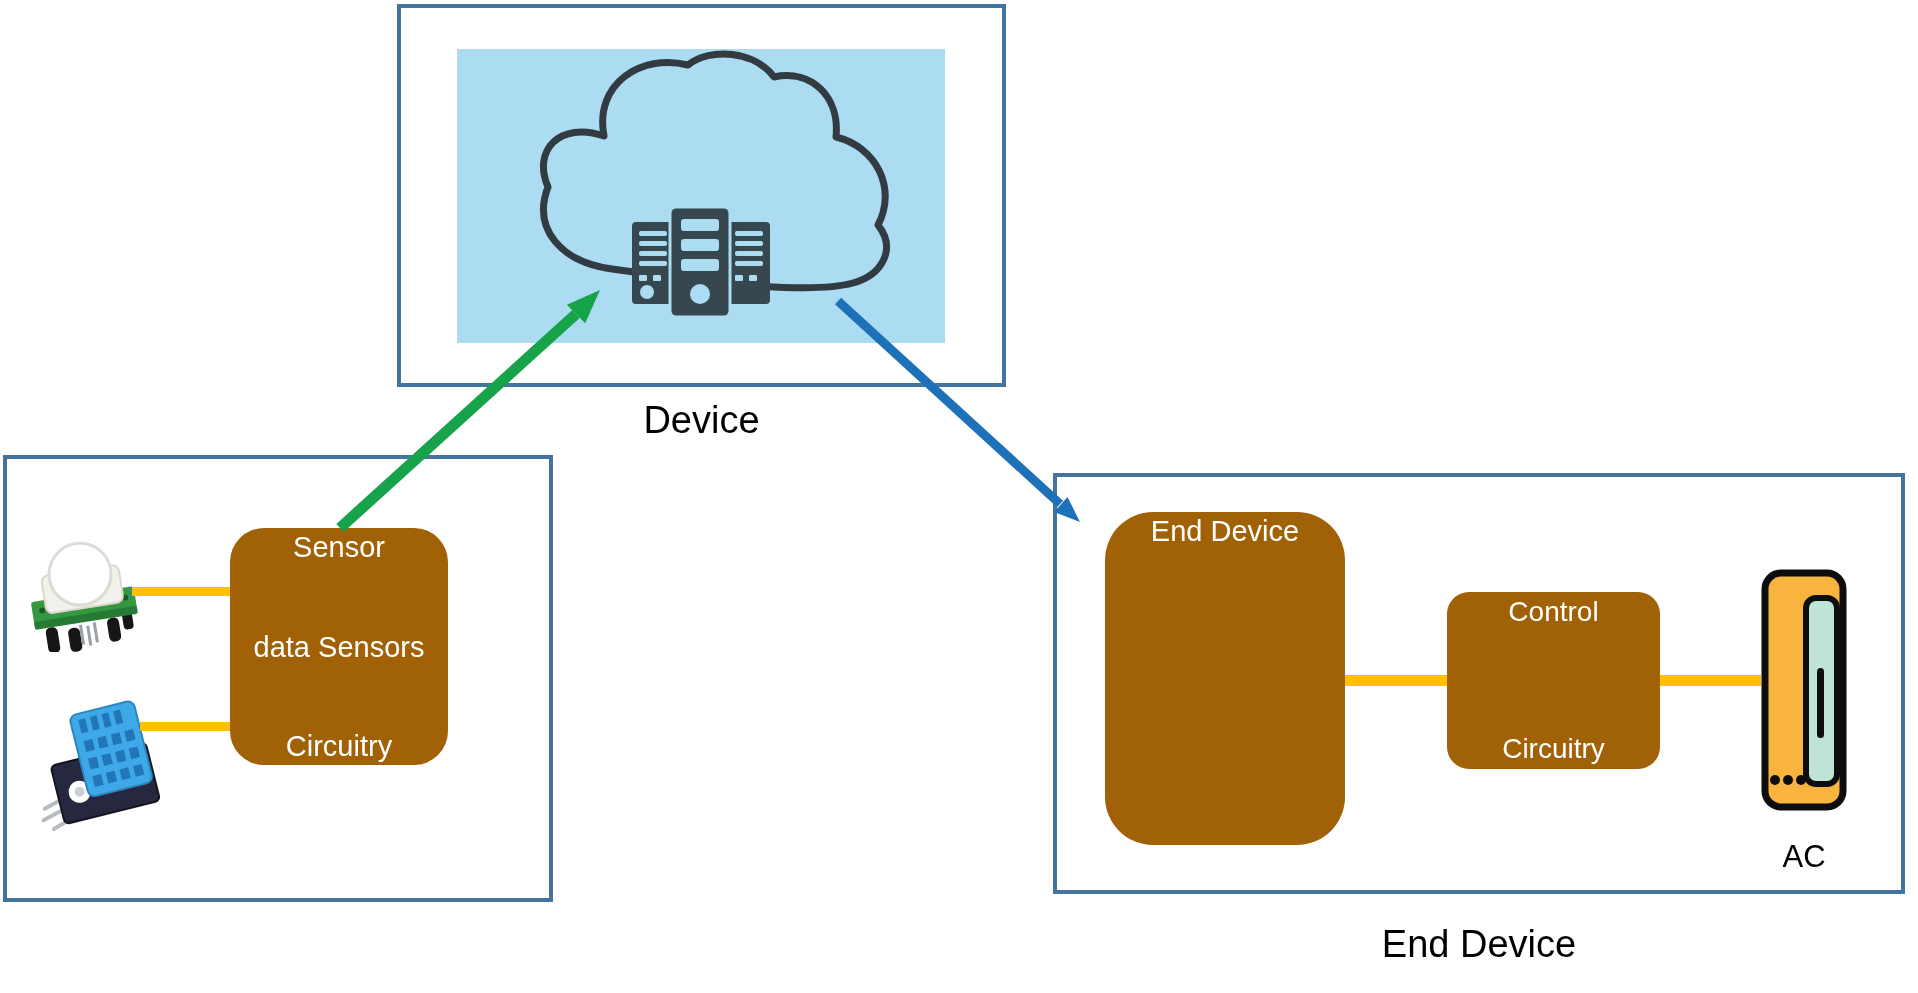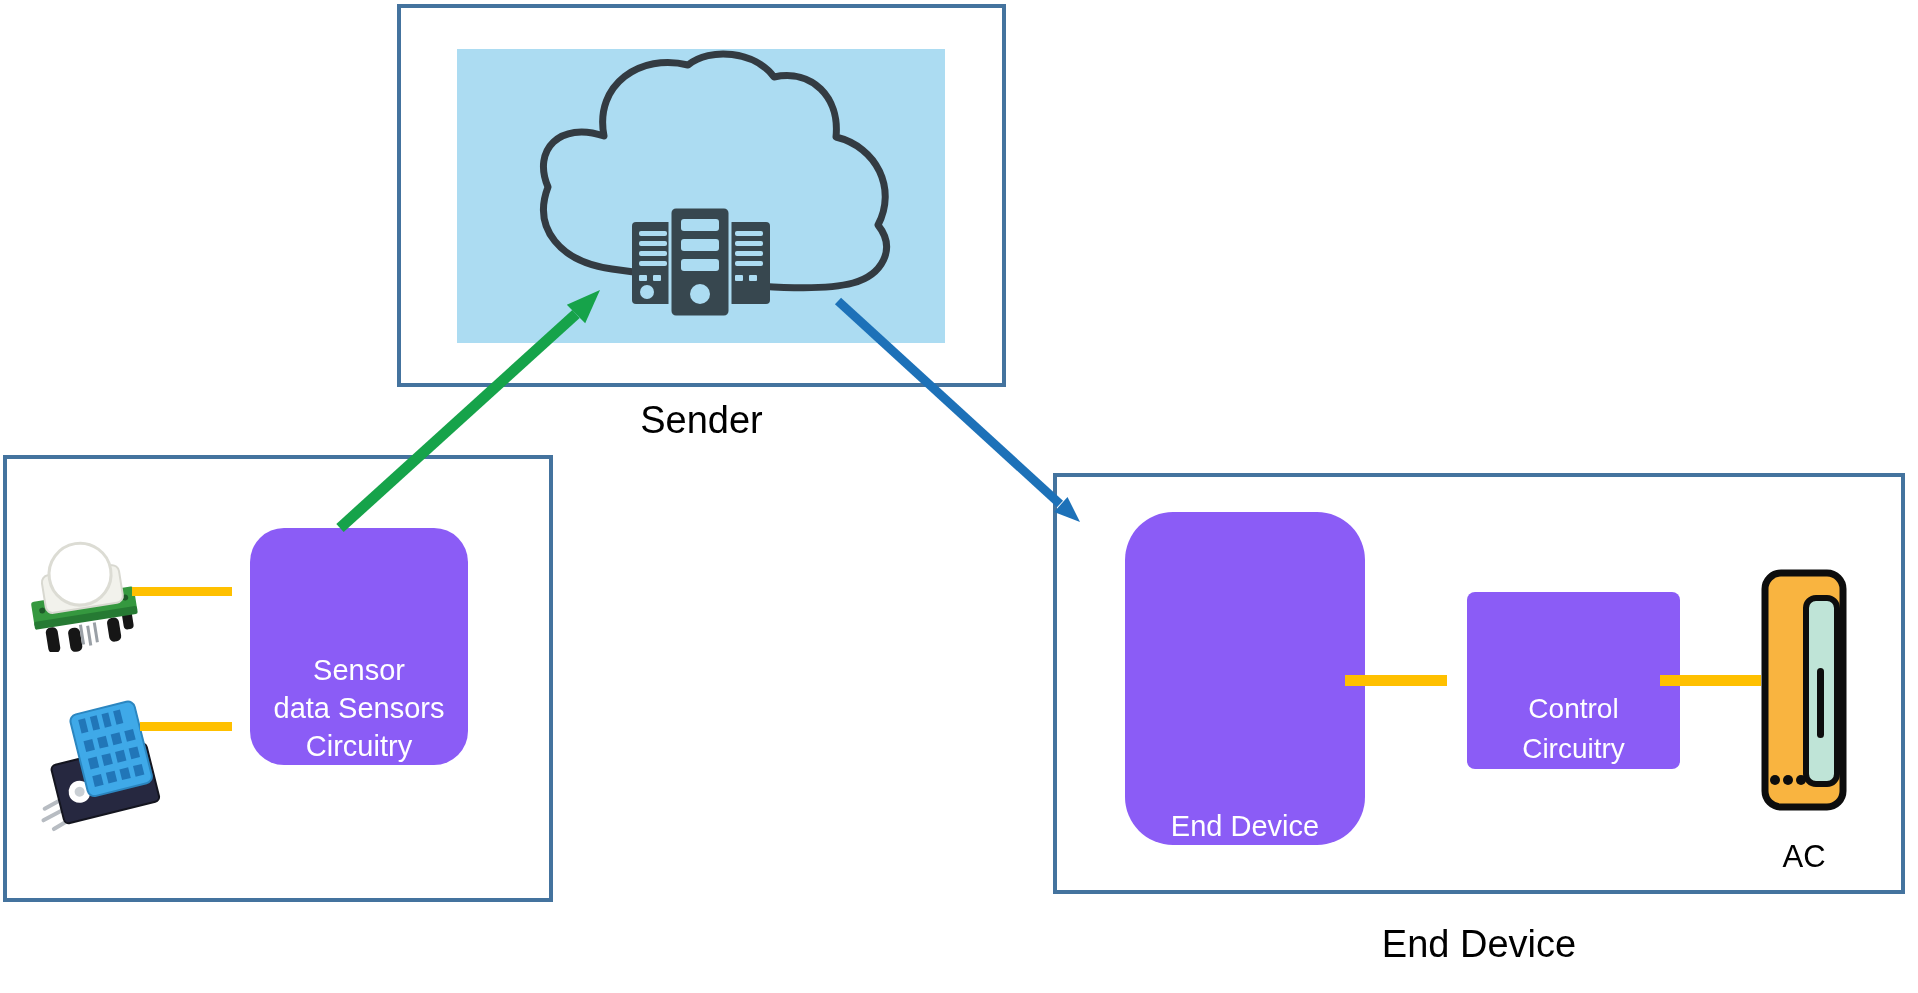--- a/index.html
+++ b/index.html
@@ -1,21 +1,21 @@
 <!DOCTYPE html>
 <html><head>
 <meta charset="utf-8">
 <style>
   html,body{margin:0;padding:0;background:#ffffff;}
   #canvas{position:relative;width:1918px;height:993px;background:#ffffff;overflow:hidden;
           font-family:"Liberation Sans",sans-serif;}
   .outline-box{position:absolute;background:#ffffff;border:4px solid #44739E;box-sizing:border-box;}
   .sky{position:absolute;background:#ACDCF2;}
-  .blue-rect{position:absolute;background:#8b5cf6;color:#ffffff;display:flex;flex-direction:column;
-             align-items:center;justify-content:flex-end;text-align:center;margin-left:20px;}
+  .blue-rect{position:absolute;background:#a16207;color:#ffffff;display:flex;flex-direction:column;
+             align-items:center;justify-content:space-between;text-align:center;}
   .blue-rect .ln{display:block;}
   .big-label{position:absolute;color:#000000;font-size:38px;text-align:center;line-height:1.1;}
   .inner-text{font-size:29px;line-height:38px;font-weight:400;}
   .connector{position:absolute;background:#FFC000;}
   .watermark{position:absolute;z-index:60;font-family:"DejaVu Sans",sans-serif;font-weight:bold;
              font-size:28px;color:#2222DD;letter-spacing:0.5px;
              text-shadow:
                -3px -3px 0 #fff, 3px -3px 0 #fff, -3px 3px 0 #fff, 3px 3px 0 #fff,
                -3px 0 0 #fff, 3px 0 0 #fff, 0 -3px 0 #fff, 0 3px 0 #fff,
                2px 4px 4px rgba(40,40,40,0.45);}
@@ -65,21 +65,21 @@
 
       <rect x="213" y="158" width="60" height="110" rx="6" fill="#37474F" stroke="#ACDCF2" stroke-width="3"></rect>
       <rect x="224" y="170" width="38" height="12" rx="3" fill="#ACDCF2"></rect>
       <rect x="224" y="190" width="38" height="12" rx="3" fill="#ACDCF2"></rect>
       <rect x="224" y="210" width="38" height="12" rx="3" fill="#ACDCF2"></rect>
       <circle cx="243" cy="245" r="10" fill="#ACDCF2"></circle>
     </g>
   </svg>
 
 
-  <div class="big-label" style="left:397px;top:400px;width:609px;">Sender</div>
+  <div class="big-label" style="left:397px;top:400px;width:609px;">Device</div>
 
   <div class="outline-box" style="left:3px;top:455px;width:550px;height:447px;"></div>
 
   <svg style="position:absolute;left:24px;top:534px;" width="118" height="118" viewBox="0 0 118 118">
     <g transform="rotate(-9 59 59)">
       <rect x="16" y="88" width="12" height="26" rx="5" fill="#161616"></rect>
       <rect x="38" y="92" width="12" height="24" rx="5" fill="#161616"></rect>
       <rect x="78" y="88" width="12" height="24" rx="5" fill="#161616"></rect>
       <rect x="94" y="82" width="10" height="20" rx="4" fill="#161616"></rect>
       <rect x="50" y="90" width="3" height="20" fill="#9aa0a6"></rect>
@@ -139,21 +139,21 @@
 
 
   <div class="outline-box" style="left:1053px;top:473px;width:852px;height:421px;"></div>
 
   <div class="blue-rect" style="left:1105px;top:512px;width:240px;height:333px;border-radius:48px;">
     <span class="ln inner-text">End Device</span>
   </div>
 
   <div class="connector" style="left:1345px;top:675px;width:102px;height:11px;"></div>
 
-  <div class="blue-rect" style="left:1447px;top:592px;width:213px;height:177px;border-radius:8px;">
+  <div class="blue-rect" style="left:1447px;top:592px;width:213px;height:177px;border-radius:22px;">
     <span class="ln inner-text" style="font-size:28px;line-height:40px;">Control</span>
     <span class="ln inner-text" style="font-size:28px;line-height:40px;">Circuitry</span>
   </div>
 
   <div class="connector" style="left:1660px;top:675px;width:101px;height:11px;"></div>
 
   <svg style="position:absolute;left:1758px;top:568px;" width="92" height="244" viewBox="0 0 92 244">
     <rect x="7" y="5" width="78" height="234" rx="16" fill="#F9B440" stroke="#0D0D0D" stroke-width="7"></rect>
     <rect x="48" y="30" width="31" height="186" rx="10" fill="#BFE4D7" stroke="#0D0D0D" stroke-width="6"></rect>
     <rect x="59" y="100" width="7" height="70" rx="3.5" fill="#0D0D0D"></rect>

